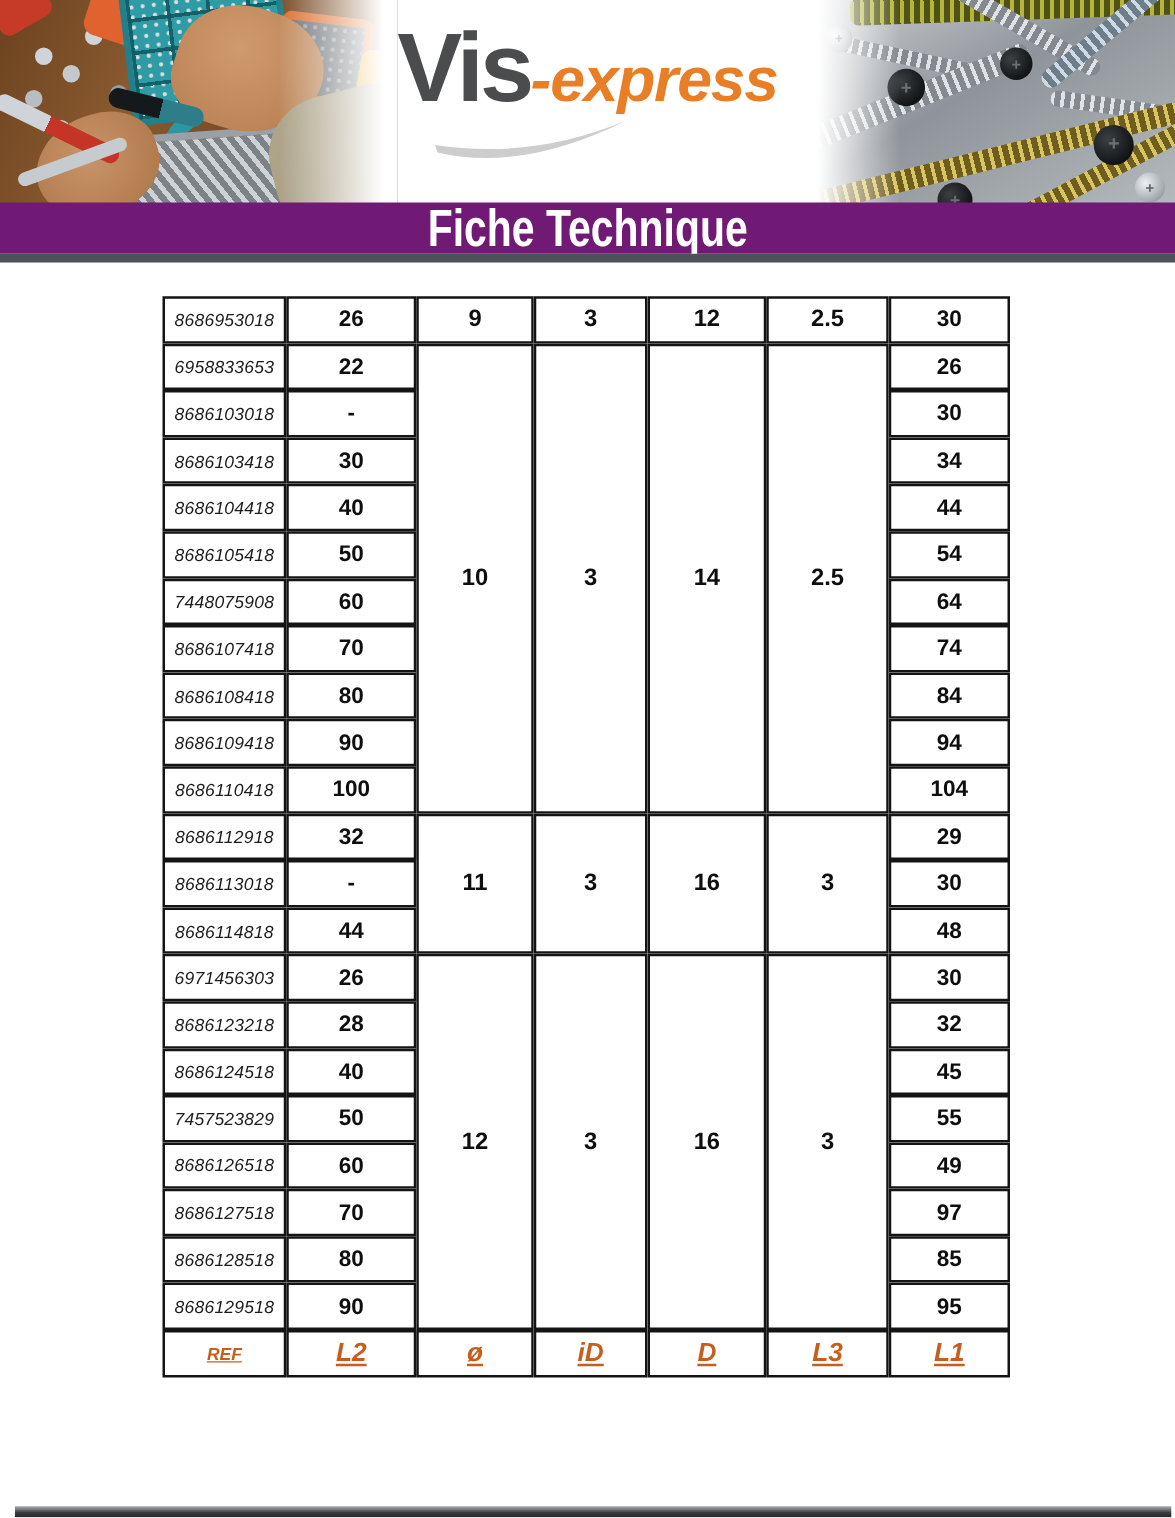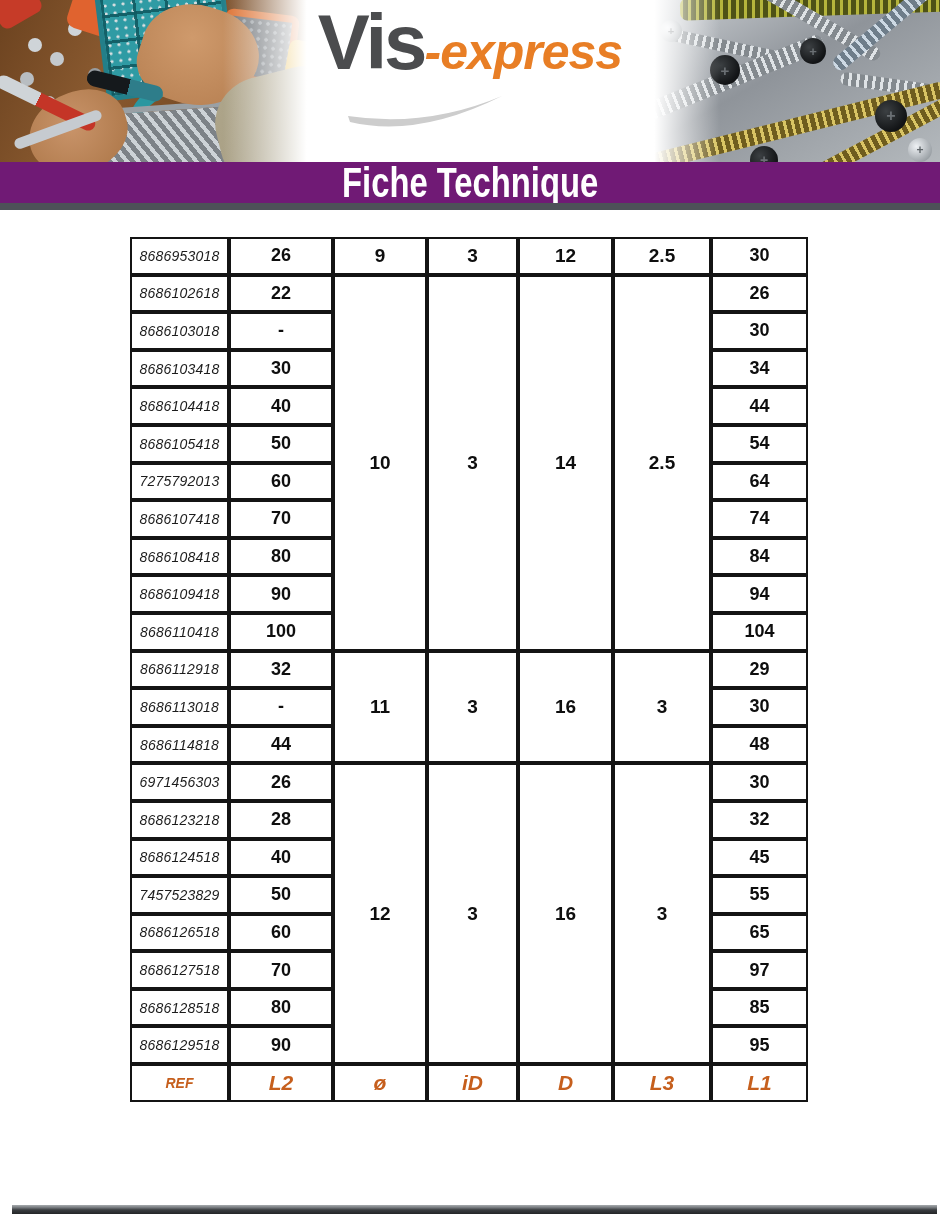--- a/index.html
+++ b/index.html
@@ -25,42 +25,42 @@
   .br { background:repeating-linear-gradient(90deg,#d9c464 0 3px,#6f5d1e 3px 8px); }
   .ol { background:repeating-linear-gradient(90deg,#b5b53c 0 3px,#4e5216 3px 8px); }
   .shead { border-radius:50%;
     background:radial-gradient(circle at 35% 35%, #3c4043, #121416 70%);
     display:flex; align-items:center; justify-content:center;
     color:#6b7074; font-weight:bold; }
   .shead.silver { background:radial-gradient(circle at 35% 35%, #eef1f4, #9aa0a5 75%); color:#5e6468; }
 
   
   .logo { position:absolute; left:318px; top:0; width:304px; height:162px; background:#fff; }
-  .logo-row { display:flex; align-items:baseline; justify-content:center; white-space:nowrap; }
+  .logo-row { display:flex; align-items:baseline; justify-content:center; margin-top:12px; white-space:nowrap; }
   .logo-vis { font-size:78px; font-weight:700; color:#4b4c4e; letter-spacing:-3px; line-height:1.1; }
   .logo-express { font-size:50px; font-weight:700; font-style:italic; color:#e87e25; letter-spacing:-1px; }
   .swoosh { position:absolute; left:28px; top:92px; }
 
   
   .banner { position:absolute; left:0; top:162px; width:940px; height:41px;
     background:#701a75; display:flex; align-items:center; justify-content:center; }
   .banner-text { display:inline-block; font-size:42px; font-weight:700; color:#ffffff;
     transform:scaleX(0.78); letter-spacing:0; line-height:1; }
   .banner-underline { position:absolute; left:0; top:203px; width:940px; height:7px; background:#4d5158; }
 
   
   .spec-table { position:absolute; left:130px; top:237px; width:678px;
     border-collapse:separate; border-spacing:0; table-layout:fixed;border-radius:24px; }
   .spec-table td { border:2px solid #141414; padding:0; height:33.6px;
     text-align:center; vertical-align:middle; background:#fff; overflow:hidden; }
   .ref-cell { font-style:italic; font-size:14px; color:#1c1c1c; letter-spacing:0.2px; }
   .val-cell { font-weight:700; font-size:18px; color:#0e0e0e; }
   .merge-cell { font-size:19px; }
   .foot-cell { text-align:left; padding-left:9px; font-weight:700; font-style:italic;
-    font-size:21px; color:#c65f1d; }
+    font-size:21px; color:#c65f1d;text-decoration:underline; }
   .foot-ref { font-size:14px; }
 
   
   .bottom-bar { position:absolute; left:12px; right:3px; bottom:0; height:9px;
     background:linear-gradient(180deg,#a7abae 0%,#7c8084 25%,#3a3d40 55%,#232527 100%); }
 </style>
 </head>
 <body>
 
 <div class="page">
@@ -130,21 +130,21 @@
         <tr>
           <td class="ref-cell">8686953018</td>
           <td class="val-cell">26</td>
           <td class="val-cell merge-cell">9</td>
           <td class="val-cell merge-cell">3</td>
           <td class="val-cell merge-cell">12</td>
           <td class="val-cell merge-cell">2.5</td>
           <td class="val-cell">30</td>
         </tr>
         <tr>
-          <td class="ref-cell">8686102618</td>
+          <td class="ref-cell">6958833653</td>
           <td class="val-cell">22</td>
           <td class="val-cell merge-cell" rowspan="10">10</td>
           <td class="val-cell merge-cell" rowspan="10">3</td>
           <td class="val-cell merge-cell" rowspan="10">14</td>
           <td class="val-cell merge-cell" rowspan="10">2.5</td>
           <td class="val-cell">26</td>
         </tr>
         <tr>
           <td class="ref-cell">8686103018</td>
           <td class="val-cell">-</td>
@@ -159,21 +159,21 @@
           <td class="ref-cell">8686104418</td>
           <td class="val-cell">40</td>
           <td class="val-cell">44</td>
         </tr>
         <tr>
           <td class="ref-cell">8686105418</td>
           <td class="val-cell">50</td>
           <td class="val-cell">54</td>
         </tr>
         <tr>
-          <td class="ref-cell">7275792013</td>
+          <td class="ref-cell">7448075908</td>
           <td class="val-cell">60</td>
           <td class="val-cell">64</td>
         </tr>
         <tr>
           <td class="ref-cell">8686107418</td>
           <td class="val-cell">70</td>
           <td class="val-cell">74</td>
         </tr>
         <tr>
           <td class="ref-cell">8686108418</td>
@@ -229,21 +229,21 @@
           <td class="val-cell">45</td>
         </tr>
         <tr>
           <td class="ref-cell">7457523829</td>
           <td class="val-cell">50</td>
           <td class="val-cell">55</td>
         </tr>
         <tr>
           <td class="ref-cell">8686126518</td>
           <td class="val-cell">60</td>
-          <td class="val-cell">65</td>
+          <td class="val-cell">49</td>
         </tr>
         <tr>
           <td class="ref-cell">8686127518</td>
           <td class="val-cell">70</td>
           <td class="val-cell">97</td>
         </tr>
         <tr>
           <td class="ref-cell">8686128518</td>
           <td class="val-cell">80</td>
           <td class="val-cell">85</td>

